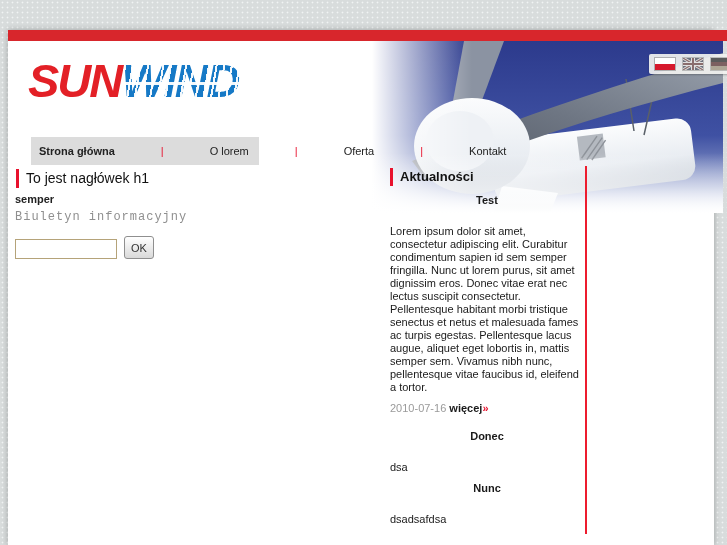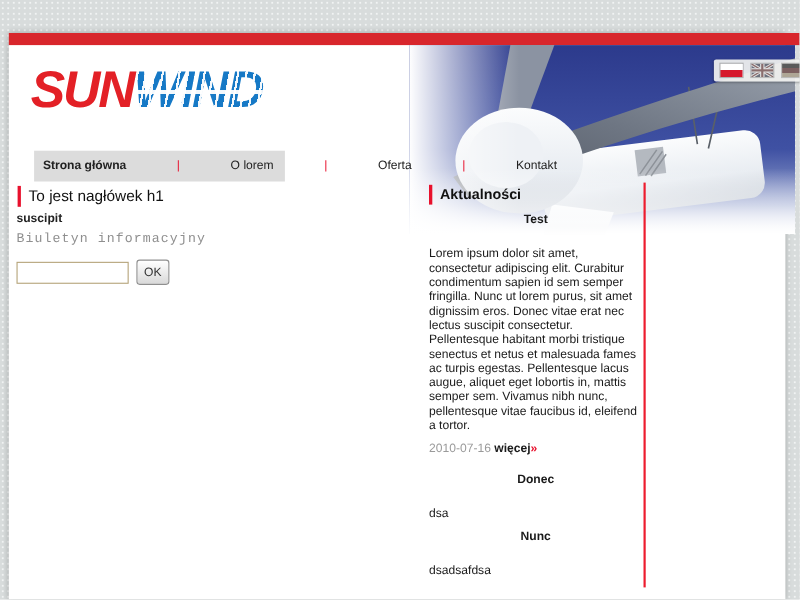--- a/index.html
+++ b/index.html
@@ -78,21 +78,21 @@
     position:absolute;left:4px;top:169px;
     border-left:3px solid #e8112d;padding-left:7px;
     font-size:14px;font-weight:normal;color:#111;line-height:19px;margin-left:12px;
   }
   .techsun{position:absolute;left:15px;top:193px;font-size:11px;font-weight:bold;color:#222;}
   .biuletyn{
     position:absolute;left:15px;top:210px;
     font-family:"Liberation Mono", monospace;
     font-size:12px;color:#8f8f8f;letter-spacing:1px;
   }
-  .newsletter{position:absolute;left:15px;top:236px;display:flex;align-items:center;}
+  .newsletter{position:absolute;left:15px;top:236px;display:flex;align-items:flex-end;}
   .newsletter input{
     width:94px;height:16px;border:1px solid #b5a379;background:#fff;
     font-size:11px;padding:1px 3px;outline:none;
   }
   .newsletter button{
     margin-left:7px;height:23px;padding:0 6px;
     font-size:11px;color:#333;
     background:linear-gradient(#ffffff, #d9d9d9);
     border:1px solid #8f8f8f;border-radius:3px;cursor:pointer;
   }
@@ -193,21 +193,21 @@
     <a class="active">Strona główna</a>
     <span class="sep">|</span>
     <a>O lorem</a>
     <span class="sep">|</span>
     <a>Oferta</a>
     <span class="sep">|</span>
     <a>Kontakt</a>
   </div>
 
   <div class="h1-block">To jest nagłówek h1</div>
-  <div class="techsun">suscipit</div>
+  <div class="techsun">semper</div>
   <div class="biuletyn">Biuletyn informacyjny</div>
   <div class="newsletter">
     <input type="text" value="" style="">
     <button>OK</button>
   </div>
 
   <div class="redline"></div>
 
   <div class="news">
     <div class="news-heading">Aktualności</div>

